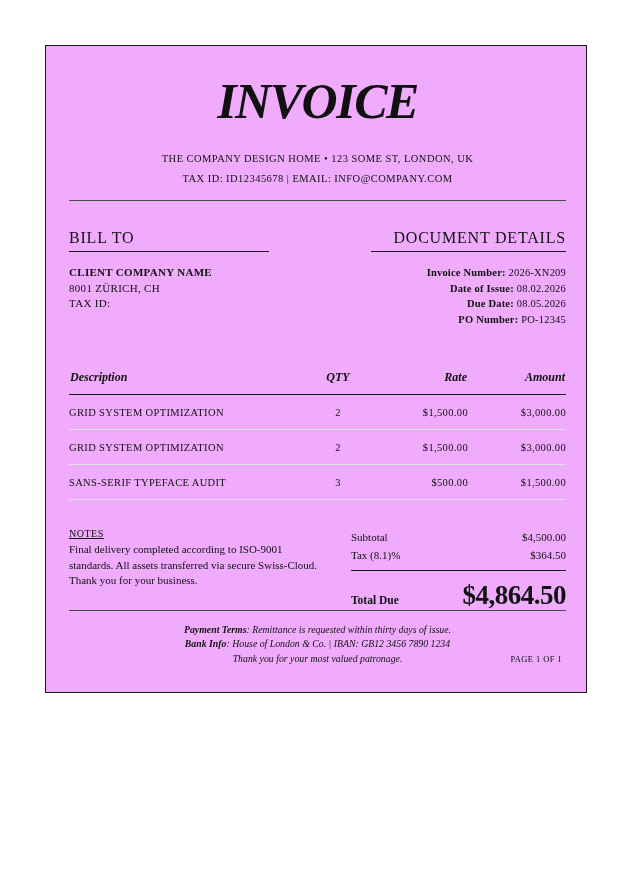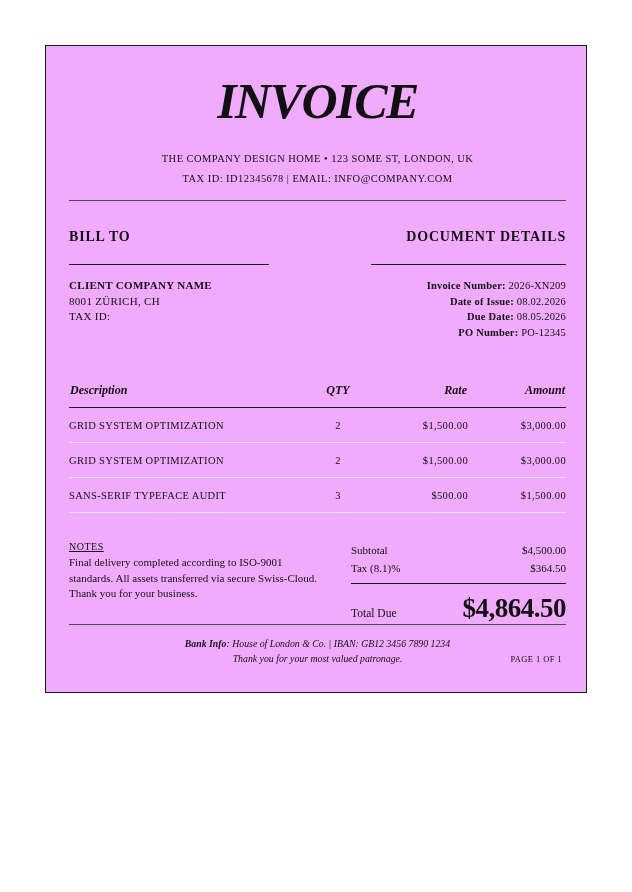--- a/index.html
+++ b/index.html
@@ -71,24 +71,24 @@
   
   .meta {
     display: flex;
     justify-content: space-between;
     margin-top: 28px;
   }
   .meta-col-left { width: 200px; }
   .meta-col-right { width: 195px; }
 
   .col-heading {
-    font-size: 14px;
-    font-weight: bold;
+    font-size: 16px;
+    font-weight: normal;
     letter-spacing: 0.8px;
-    padding-bottom: 19px;
+    padding-bottom: 4px;
     border-bottom: 1.1px solid #1a1a1a;
   }
   .col-heading.right { text-align: right; }
 
   .bill-lines {
     margin-top: 13px;
     font-size: 11px;
     line-height: 15.5px;
     letter-spacing: 0.3px;
   }
@@ -163,21 +163,21 @@
     margin-top: 6px;
   }
   .grand {
     display: flex;
     justify-content: space-between;
     align-items: baseline;
     margin-top: 11px;
   }
   .grand .lbl {
     font-size: 11.5px;
-    font-weight: normal;
+    font-weight: bold;
   }
   .grand .val {
     font-size: 27px;
     font-weight: bold;
     letter-spacing: -0.5px;
     line-height: 1;
   }
 
   
   .footer {
@@ -307,19 +307,22 @@
         </div>
       </div>
     </div>
 
   </div>
 
   <div class="footer">
     <div class="footer-rule"></div>
     <div class="footer-body">
       <div>
+        <b>Payment Terms</b><span>: Remittance is requested within thirty days of issue.</span>
+      </div>
+      <div>
         <b>Bank Info</b><span>: House of London &amp; Co. | IBAN: GB12 3456 7890 1234</span>
       </div>
       <div>Thank you for your most valued patronage.</div>
       <div class="page-num">PAGE 1 OF 1</div>
     </div>
   </div>
 </div>
 
 </body></html>

